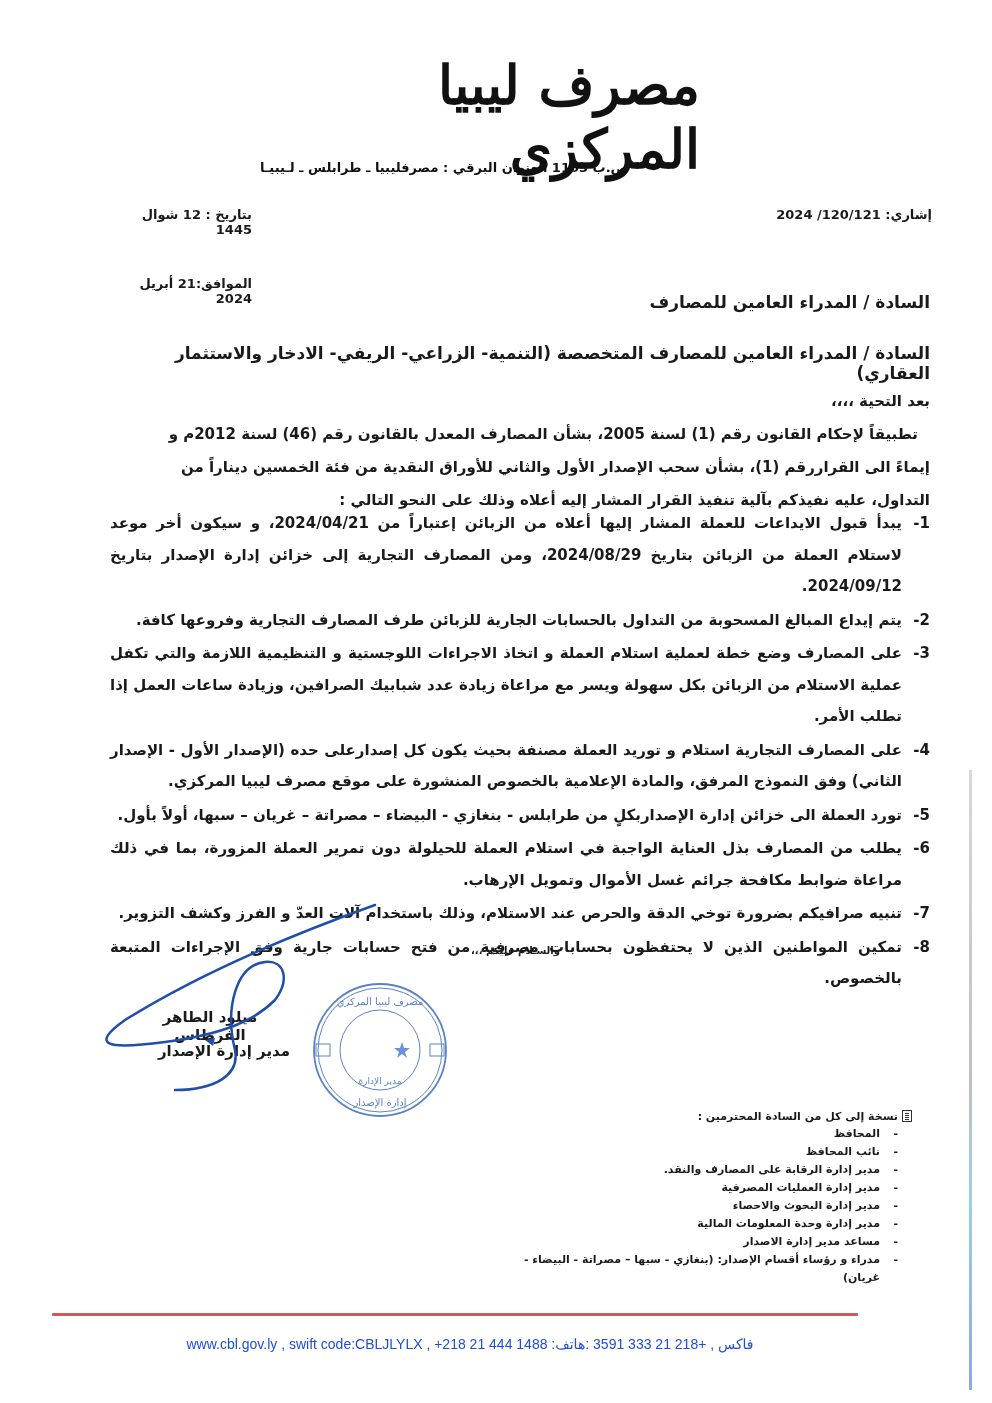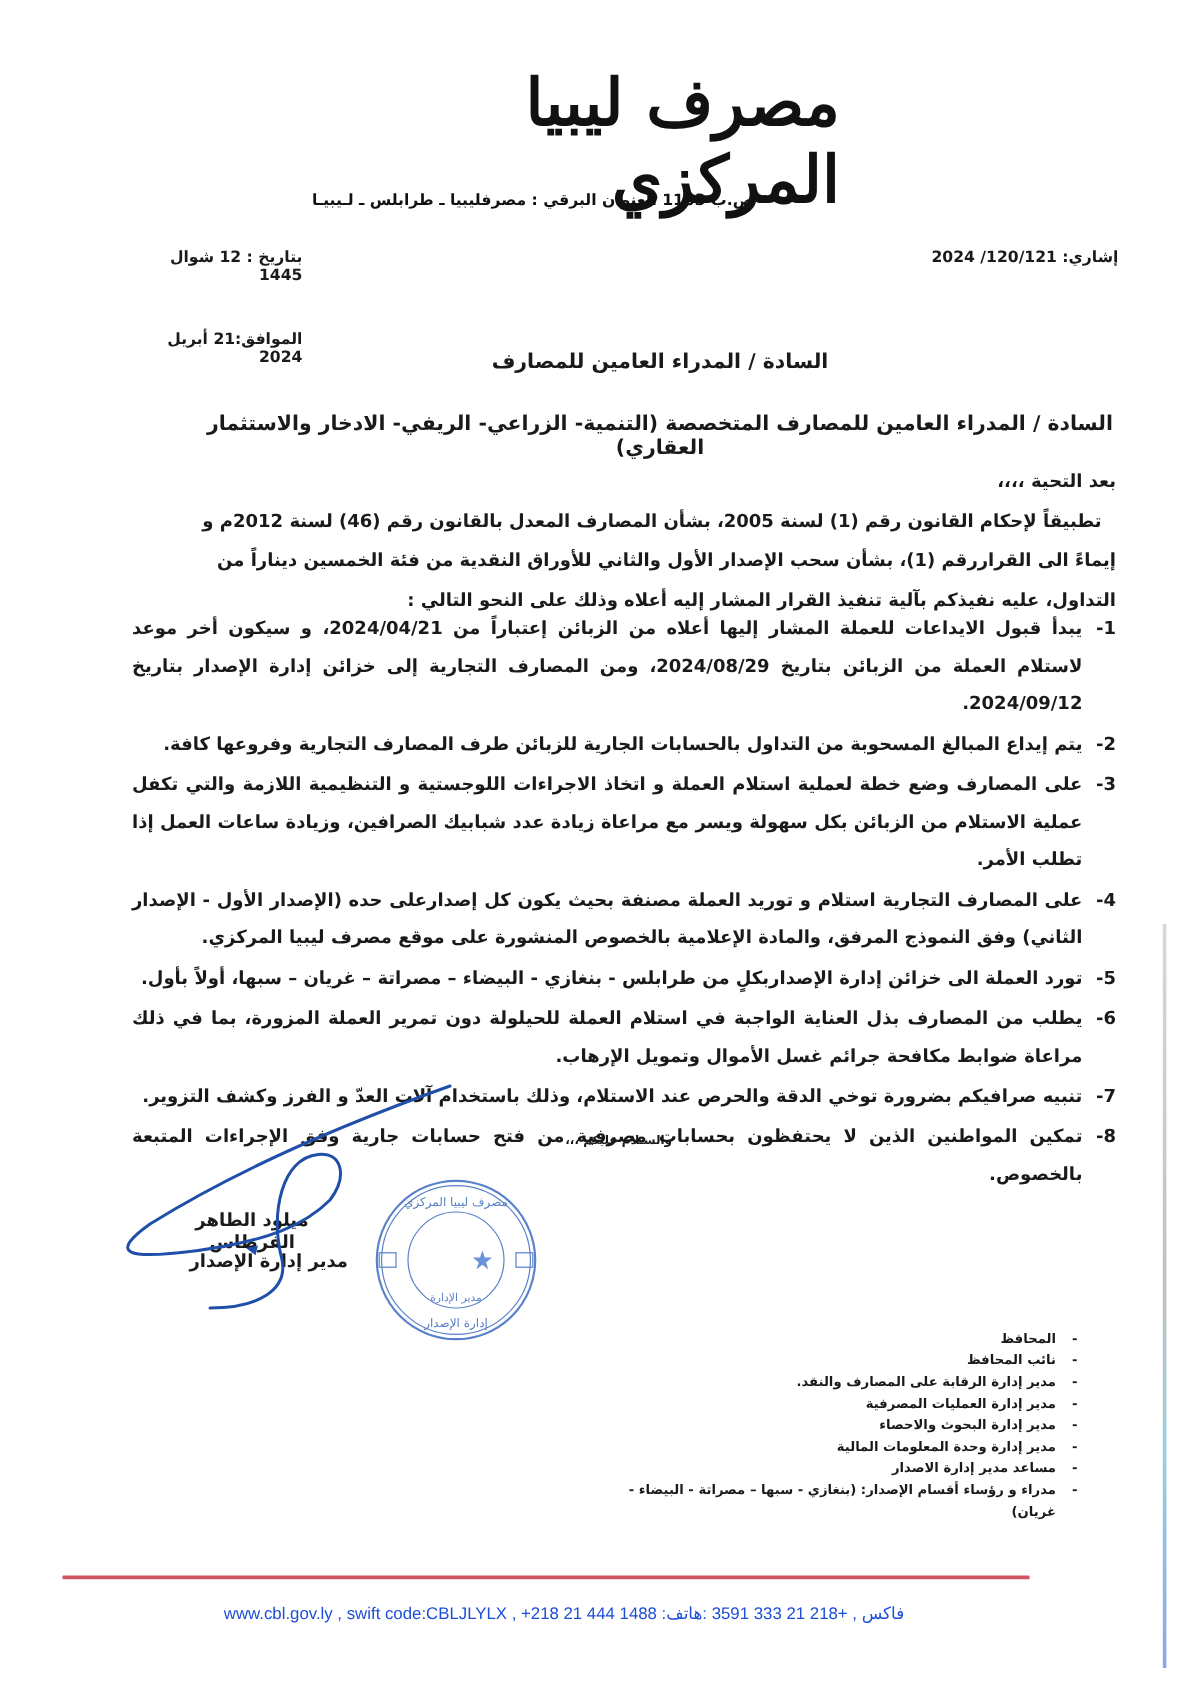--- a/index.html
+++ b/index.html
@@ -18,21 +18,21 @@
   }
   .address {
     left: 260px; top: 160px; width: 460px; height: 22px;
     font-size: 13px; font-weight: bold; color: #111; text-align: left; direction: rtl;
   }
 
   .ref { right: 60px; top: 207px; font-size: 13px; font-weight: bold; }
   .date-hijri { left: 112px; top: 207px; font-size: 13px; font-weight: bold; width: 140px; }
   .date-greg  { left: 112px; top: 232px; font-size: 13px; font-weight: bold; width: 140px; margin-top: 44px; }
 
-  .addressee { right: 62px; width: 760px; font-size: 17px; font-weight: bold; text-align: center; }
+  .addressee { right: 62px; width: 760px; font-size: 17px; font-weight: bold; }
   .addr1 { top: 292px; }
   .addr2 { top: 327px; margin-top: 16px; }
 
   .greeting { right: 62px; top: 392px; font-size: 15px; font-weight: bold; }
 
   .para {
     right: 62px; width: 800px; font-size: 15px; font-weight: bold;
     line-height: 33px;
   }
   .intro { top: 418px; text-indent: 12px; }
@@ -133,20 +133,24 @@
   <rect x="6" y="64" width="14" height="12" fill="none" stroke="#5a82c8" stroke-width="1"></rect>
   <rect x="120" y="64" width="14" height="12" fill="none" stroke="#5a82c8" stroke-width="1"></rect>
   <path d="M70 42 A 24 24 0 1 0 70 90 A 19 19 0 1 1 70 42 Z" fill="#6a92d8"></path>
   <polygon points="92,62 94,68 100,68 95,72 97,78 92,74 87,78 89,72 84,68 90,68" fill="#6a92d8"></polygon>
   <text x="70" y="25" text-anchor="middle" font-size="10" fill="#5a82c8" font-family="DejaVu Sans, sans-serif">مصرف ليبيا المركزي</text>
   <text x="70" y="104" text-anchor="middle" font-size="9" fill="#5a82c8" font-family="DejaVu Sans, sans-serif">مدير الإدارة</text>
   <text x="70" y="126" text-anchor="middle" font-size="10" fill="#5a82c8" font-family="DejaVu Sans, sans-serif">إدارة الإصدار</text>
 </svg>
 
 <div class="abs cc-block">
+  <div class="cc-title">
+    <span class="cc-icon"></span>
+    <span>نسخة إلى كل من السادة المحترمين :</span>
+  </div>
   <ul class="cc-list">
     <li>
         <span class="dash">-</span>
         <span>المحافظ</span>
       </li>
     <li>
         <span class="dash">-</span>
         <span>نائب المحافظ</span>
       </li>
     <li>

